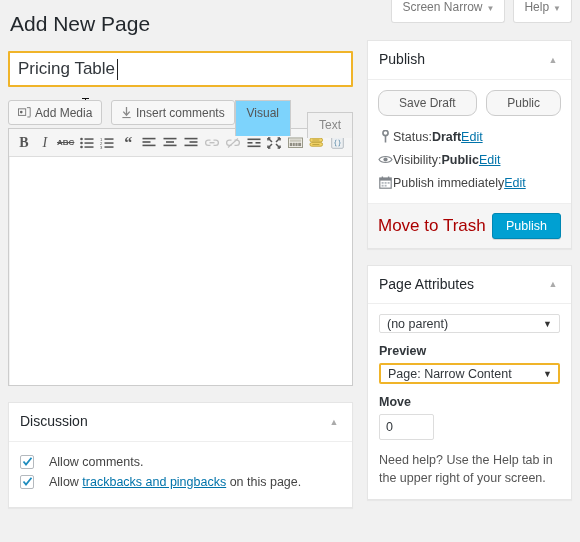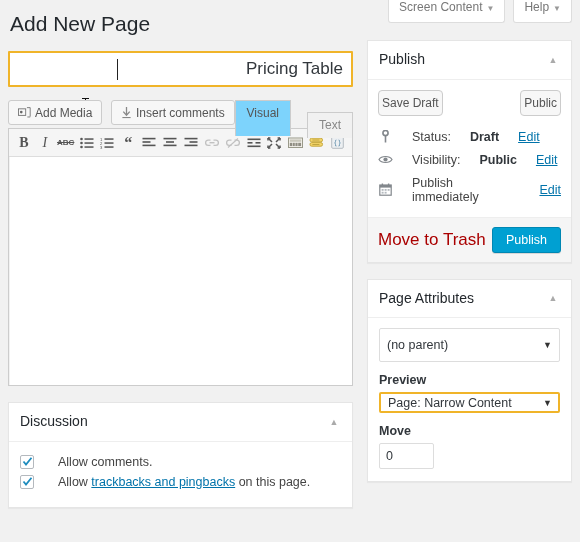--- a/index.html
+++ b/index.html
@@ -53,21 +53,20 @@
     width: 345px;
     height: 36px;
     font-size: 17px;
     font-family: "Liberation Sans", "DejaVu Sans", sans-serif;
     color: #32373c;
     padding: 3px 8px;
     border: 2px solid #f0b429;
     background: #fff;
     outline: none;
     border-radius: 1px;
-    text-align: right;
   }
   .caret-bar {
     position: absolute;
     left: 109px; top: 8px;
     width: 1px; height: 21px;
     background: #222;
   }
   .mouse-ibeam {
     position: absolute;
     left: 74px; top: 47px;
@@ -201,21 +200,21 @@
   }
   .toggle-arrow {
     width: 14px; height: 14px;
     display: flex; align-items: center; justify-content: center;
     color: #aaa;
     font-size: 9px;
   }
   .postbox-body { padding: 10px 11px 12px 11px; }
 
   
-  .disc-line { display: flex; align-items: center; gap: 24px; margin: 3px 0 6px 0; font-size: 12.5px; color: #444;}
+  .disc-line { display: flex; align-items: center; gap: 15px; margin: 3px 0 6px 0; font-size: 12.5px; color: #444;}
   .wp-check {
     width: 14px; height: 14px;
     border: 1px solid #b4b9be;
     background: #fff;
     border-radius: 2px;
     display: inline-flex; align-items: center; justify-content: center;
     flex: none;
     cursor: pointer;
   }
   .wp-check svg { display: block; }
@@ -228,32 +227,32 @@
   }
   .right-col .postbox { margin-top: 0; margin-bottom: 16px; }
 
   .pub-actions {
     display: flex; justify-content: space-between; align-items: center;
     padding: 10px 10px 10px 10px;
   }
   .btn-draft, .btn-preview {
     background: #f7f7f7;
     border: 1px solid #ccc;
-    border-radius: 4px;
+    border-radius: 9px;
     color: #555;
     font-size: 12px;
-    padding: 4px 3px;
+    padding: 4px 20px;
     cursor: pointer;
     line-height: 16px;
   }
   .misc-pub {
     padding: 0 10px 8px 10px;
   }
   .misc-line {
-    display: flex; align-items: center; gap: 19px;
+    display: flex; align-items: center; gap: 0;
     padding: 4px 0 5px 0;
     font-size: 12.5px;
     color: #444;
   }
   .misc-line b { font-weight: bold; color: #32373c; }
   .misc-ico { width: 15px; flex: none; display: flex; align-items: center; justify-content: center; color: #82878c; }
 
   .pub-footer {
     border-top: 1px solid #eee;
     background: #f5f5f5;
@@ -277,21 +276,21 @@
   .field-label {
     display: block;
     font-size: 12.5px;
     color: #32373c;
     font-weight: bold;
     margin: 2px 0 5px 0;
   }
   .sel-wrap { position: relative; margin-bottom: 11px; }
   .wp-select {
     width: 100%;
-    height: 34px;
+    height: 19px;
     background: #fff;
     border: 1px solid #ddd;
     border-radius: 2px;
     font-size: 12.5px;
     color: #32373c;
     padding: 0 24px 0 7px;
     appearance: none;
     -webkit-appearance: none;
     font-family: "Liberation Sans", "DejaVu Sans", sans-serif;
     outline: none;
@@ -315,21 +314,21 @@
   }
   .help-text { font-size: 12.5px; color: #555; line-height: 1.45; margin-top: 11px; }
 </style>
 </head>
 <body>
 
 <div class="screen">
 
   <div class="screen-meta">
     <div class="meta-btn">
-      <span>Screen Content</span><span class="caret">▼</span>
+      <span>Screen Narrow</span><span class="caret">▼</span>
     </div>
     <div class="meta-btn">
       <span>Help</span><span class="caret">▼</span>
     </div>
   </div>
 
   <div class="left-col">
 
     <h1 class="page-title">Add New Page</h1>
 
@@ -582,17 +581,18 @@
         <div class="sel-wrap">
           <select class="wp-select focused">
             <option>Page: Narrow Content</option>
           </select>
           <span class="sel-caret">▼</span>
         </div>
 
         <label class="field-label">Move</label>
         <input class="wp-input-num" type="text" value="0" style="">
 
+        <div class="help-text">Need help? Use the Help tab in the upper right of your screen.</div>
       </div>
     </div>
 
   </div>
 </div>
 
 </body></html>

